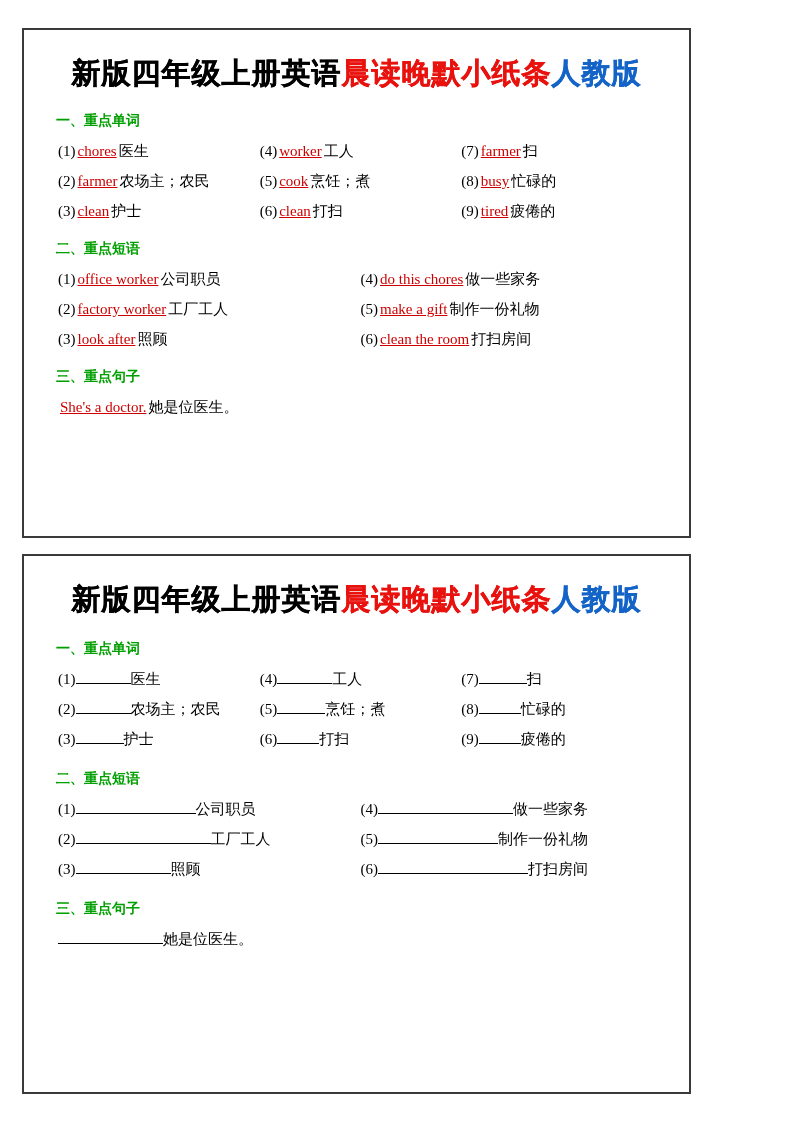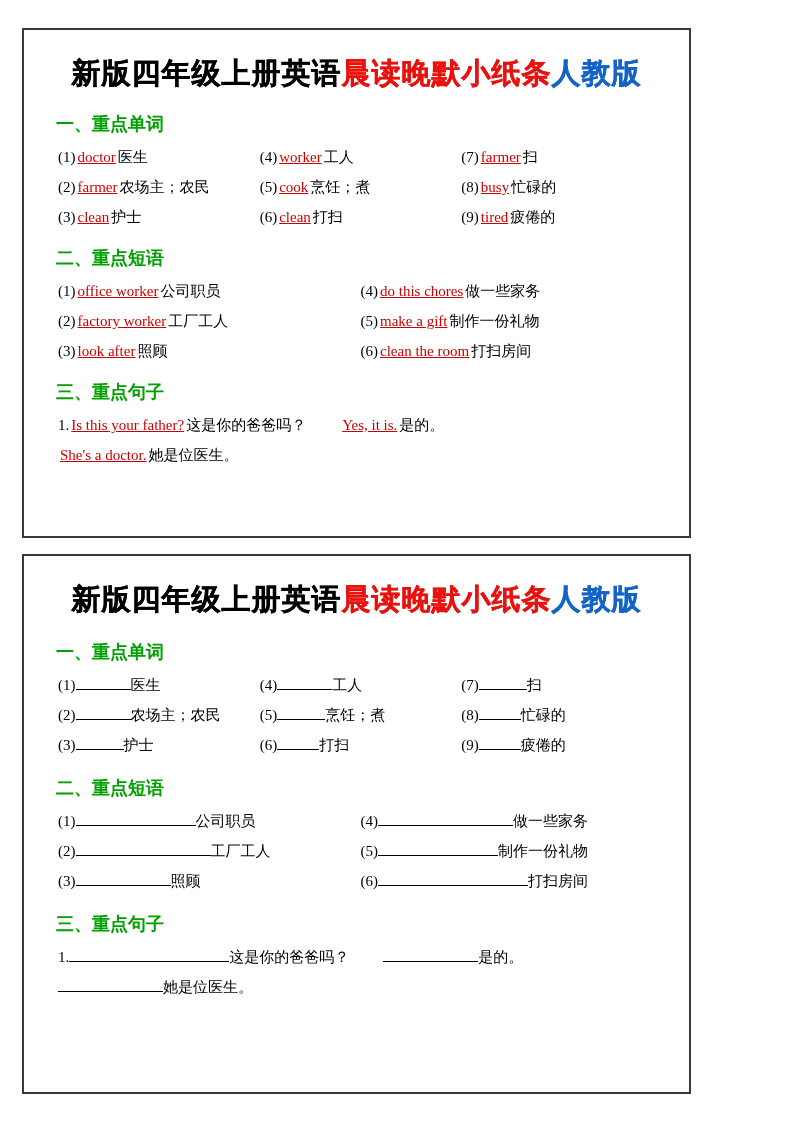--- a/index.html
+++ b/index.html
@@ -45,21 +45,21 @@
     -webkit-text-stroke: 0.4px currentColor;
   }
   .t-black { color: #000000; }
   .t-red   { color: #e8120e; }
   .t-blue  { color: #1464c8; }
 
   .section-head {
     color: #00a000;
     font-family: Liberation Mono, monospace;
     font-weight: bold;
-    font-size: 18px;
+    font-size: 14px;
     margin: 14px 0 6px 6px;
   }
   .card.bottom .section-head { margin-top: 16px; }
 
   .rows { margin-left: 8px; }
   .row {
     display: flex;
     align-items: baseline;
     font-size: 15px;
     line-height: 30px;
@@ -114,21 +114,21 @@
 
   <div class="card top">
 
     <div class="title"><span class="t-black">新版四年级上册英语</span><span class="t-red">晨读晚默小纸条</span><span class="t-blue">人教版</span></div>
 
     <div class="section-head">一、重点单词</div>
     <div class="rows grid3">
       <div class="row">
         <span class="col">
             <span class="num">(1)</span>
-            <span class="ans">doctor</span>
+            <span class="ans">chores</span>
             <span class="zh">医生</span>
           </span>
         <span class="col">
             <span class="num">(4)</span>
             <span class="ans">worker</span>
             <span class="zh">工人</span>
           </span>
         <span class="col">
             <span class="num">(7)</span>
             <span class="ans">farmer</span>
@@ -206,21 +206,20 @@
         <span class="col">
             <span class="num">(6)</span>
             <span class="ans">clean the room</span>
             <span class="zh">打扫房间</span>
           </span>
       </div>
     </div>
 
     <div class="section-head">三、重点句子</div>
     <div>
-      <div class="sent"><span class="num">1.</span><span class="ans">Is this your father?</span><span class="zh">这是你的爸爸吗？</span><span class="gapw"></span><span class="ans">Yes, it is.</span><span class="zh">是的。</span></div>
       <div class="sent"><span class="ans">She's a doctor.</span><span class="zh">她是位医生。</span></div>
     </div>
 
   </div>
 
   <div class="card bottom">
 
     <div class="title"><span class="t-black">新版四年级上册英语</span><span class="t-red">晨读晚默小纸条</span><span class="t-blue">人教版</span></div>
 
     <div class="section-head">一、重点单词</div>
@@ -313,19 +312,18 @@
         <span class="col">
             <span class="num">(6)</span>
             <span class="blank b150"></span>
             <span class="zh">打扫房间</span>
           </span>
       </div>
     </div>
 
     <div class="section-head">三、重点句子</div>
     <div>
-      <div class="sent"><span class="num">1.</span><span class="blank b160"></span><span class="zh">这是你的爸爸吗？</span><span class="gapw"></span><span class="blank b95"></span><span class="zh">是的。</span></div>
       <div class="sent"><span class="blank b105"></span><span class="zh">她是位医生。</span></div>
     </div>
 
   </div>
 
 </div>
 
 </body></html>

